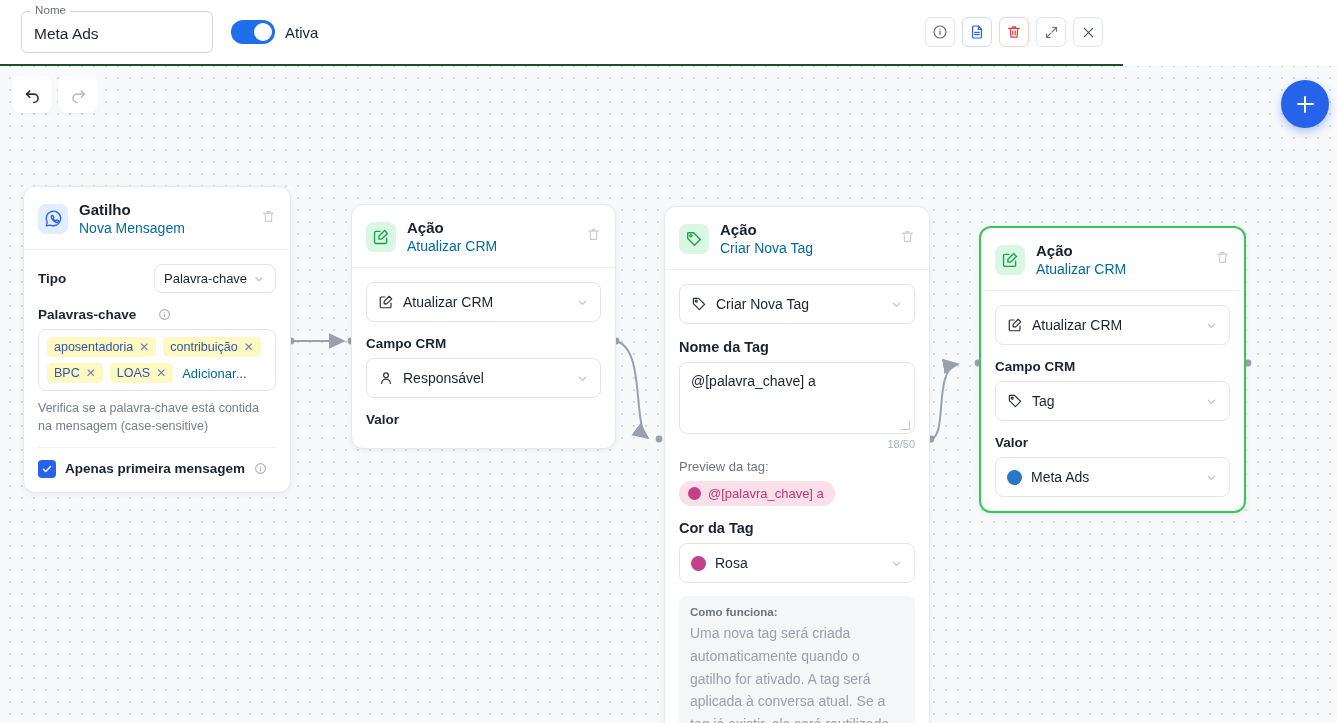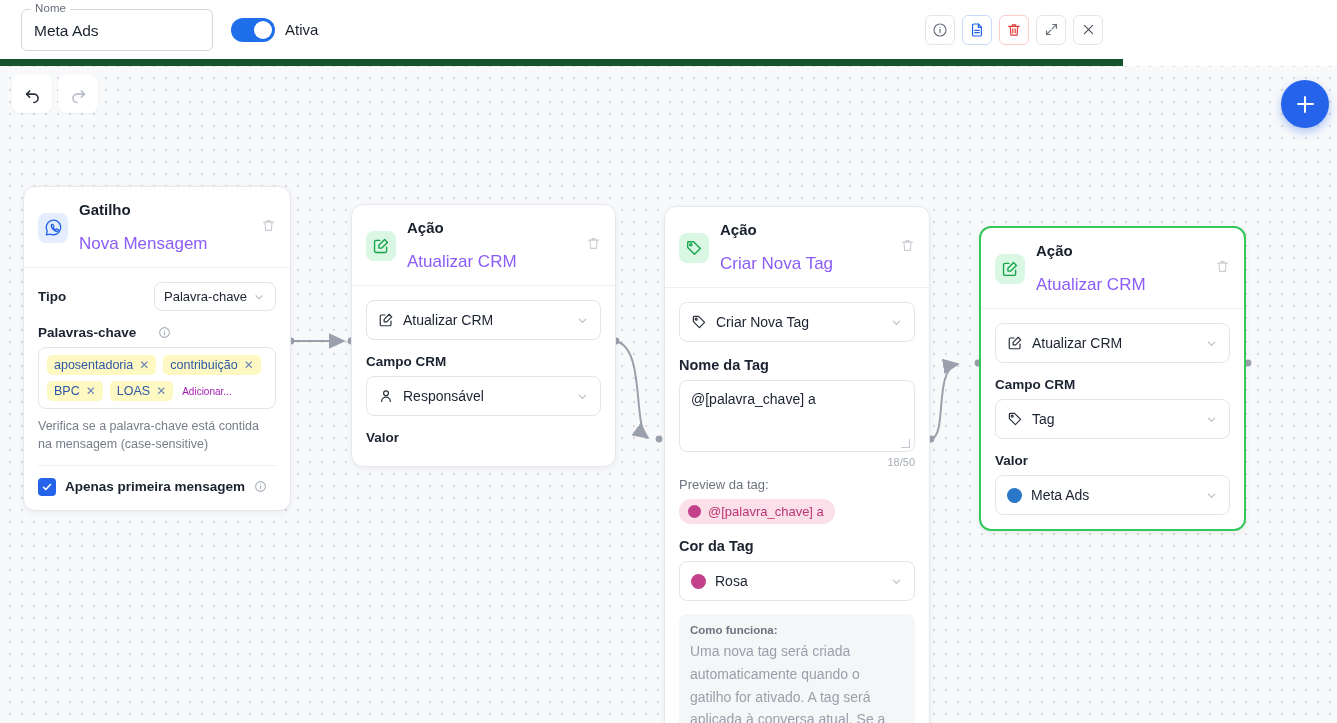--- a/index.html
+++ b/index.html
@@ -8,21 +8,21 @@
     font-family: "Liberation Sans", sans-serif;
     background: #ffffff;
     overflow: hidden;
   }
 
   
   .header {
     position: absolute; top: 0; left: 0;
     width: 1123px; height: 66px;
     background: #ffffff;
-    border-bottom: 7px solid #14532d;
+    border-bottom: 2px solid #14532d;
     display: flex; align-items: center;
     padding: 0 12px;
     z-index: 40;
   }
   .name-field {
     position: relative;
     width: 192px; height: 42px;
     border: 1px solid #d4d8de;
     border-radius: 6px;
     display: flex; align-items: center;
@@ -132,21 +132,21 @@
   .node-ic {
     width: 30px; height: 30px;
     border-radius: 8px;
     display: flex; align-items: center; justify-content: center;
     flex: none;
   }
   .node-ic.blue  { background: #e4edfd; }
   .node-ic.green { background: #d9f7e3; }
   .node-titles { flex: 1; min-width: 0; }
   .node-title { font-size: 15px; font-weight: bold; color: #18202c; line-height: 1.15; }
-  .node-sub   { font-size: 17px; color: #8b5cf6; margin-top: 16px; }
+  .node-sub   { font-size: 14px; color: #0369a1; margin-top: 2px; }
   .trash-btn  { flex: none; opacity: .45; }
 
   .node-body { padding: 14px; }
   .field-label {
     font-size: 13.5px; font-weight: bold;
     color: #1b2330; margin-bottom: 7px;
   }
   .row-label {
     font-size: 13.5px; font-weight: bold; color: #1b2330;
   }
@@ -184,21 +184,21 @@
   }
   .chip {
     background: #fef9c3;
     color: #2f57a6;
     border-radius: 5px;
     font-size: 12.5px;
     padding: 3px 7px;
     display: inline-flex; align-items: center; gap: 6px;
   }
   .chip .x { color: #6b83b8; font-size: 12px; }
-  .chip-input { font-size: 10px; color: #a21caf; padding: 2px 2px; }
+  .chip-input { font-size: 13px; color: #0369a1; padding: 2px 2px; }
   .helper { font-size: 12.5px; color: #777e89; line-height: 1.42; margin-top: 9px; }
   .check-row {
     display: flex; align-items: center; gap: 9px;
     border-top: 1px solid #eef0f3;
     margin-top: 11px; padding-top: 12px;
   }
   .checkbox {
     width: 18px; height: 18px; border-radius: 4px;
     background: #2563eb;
     display: flex; align-items: center; justify-content: center;

